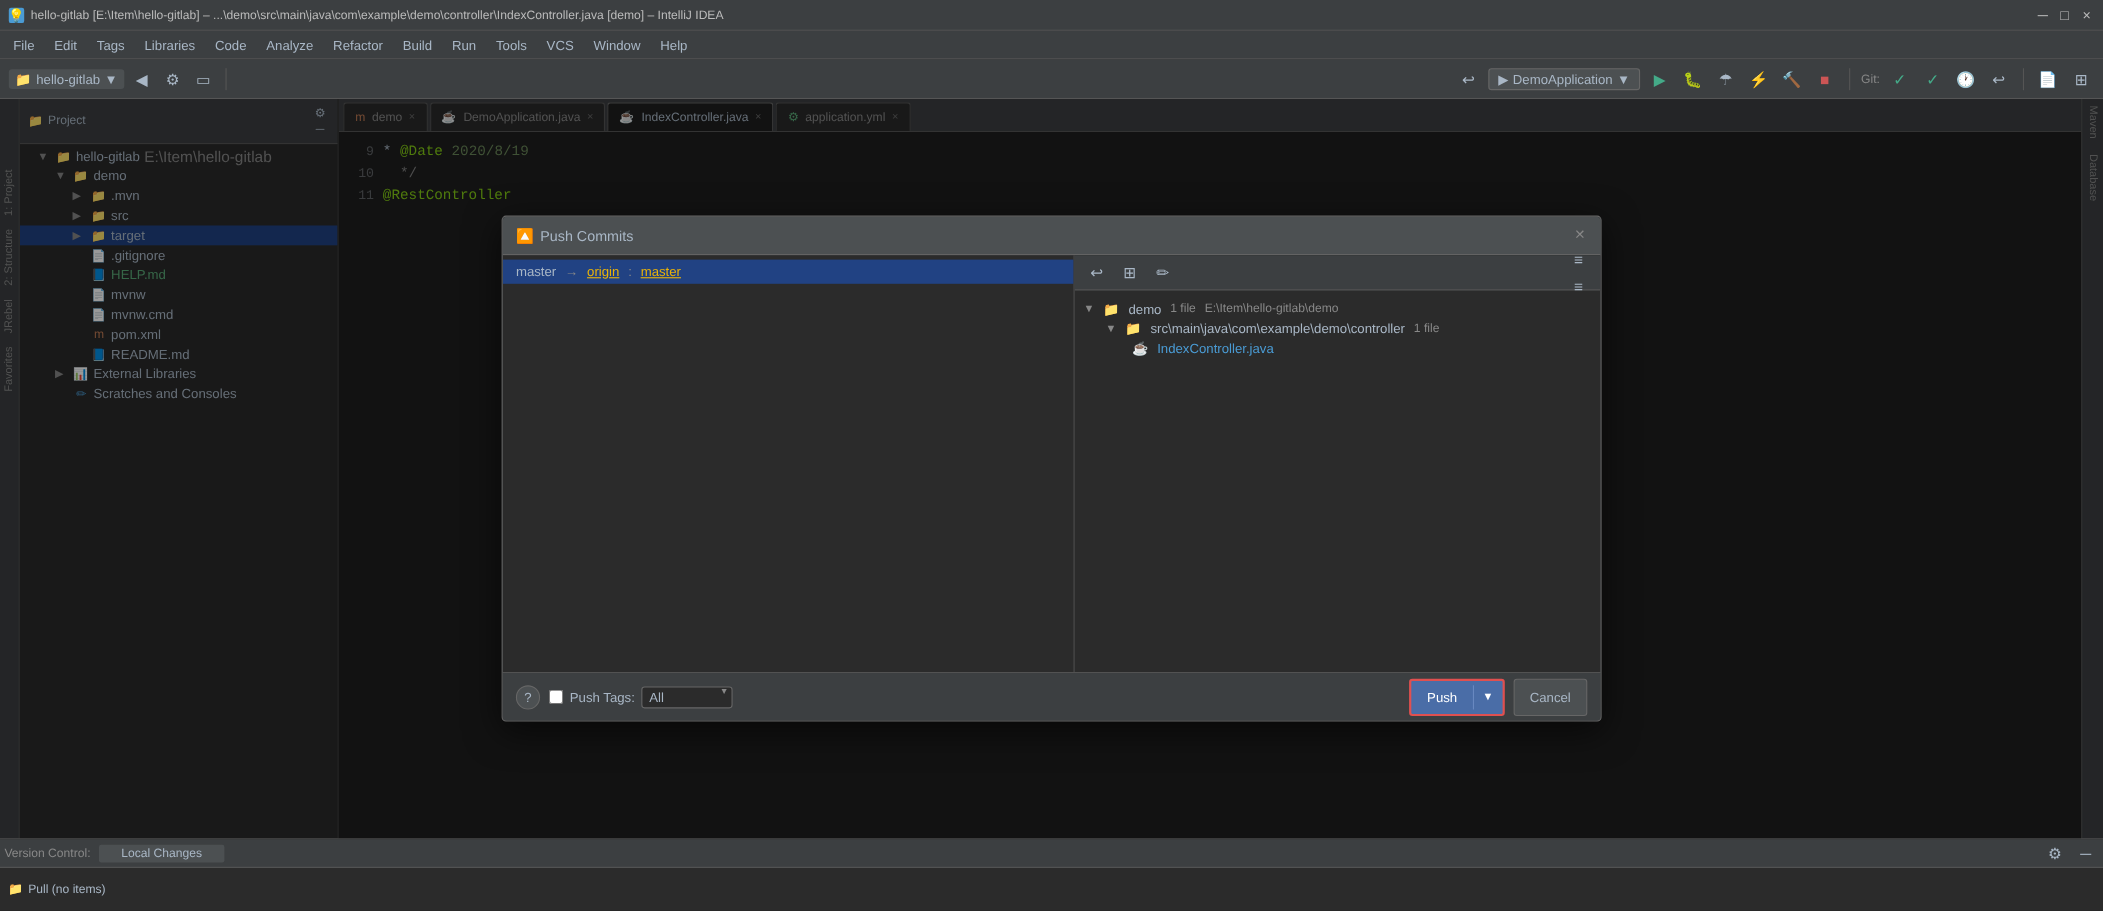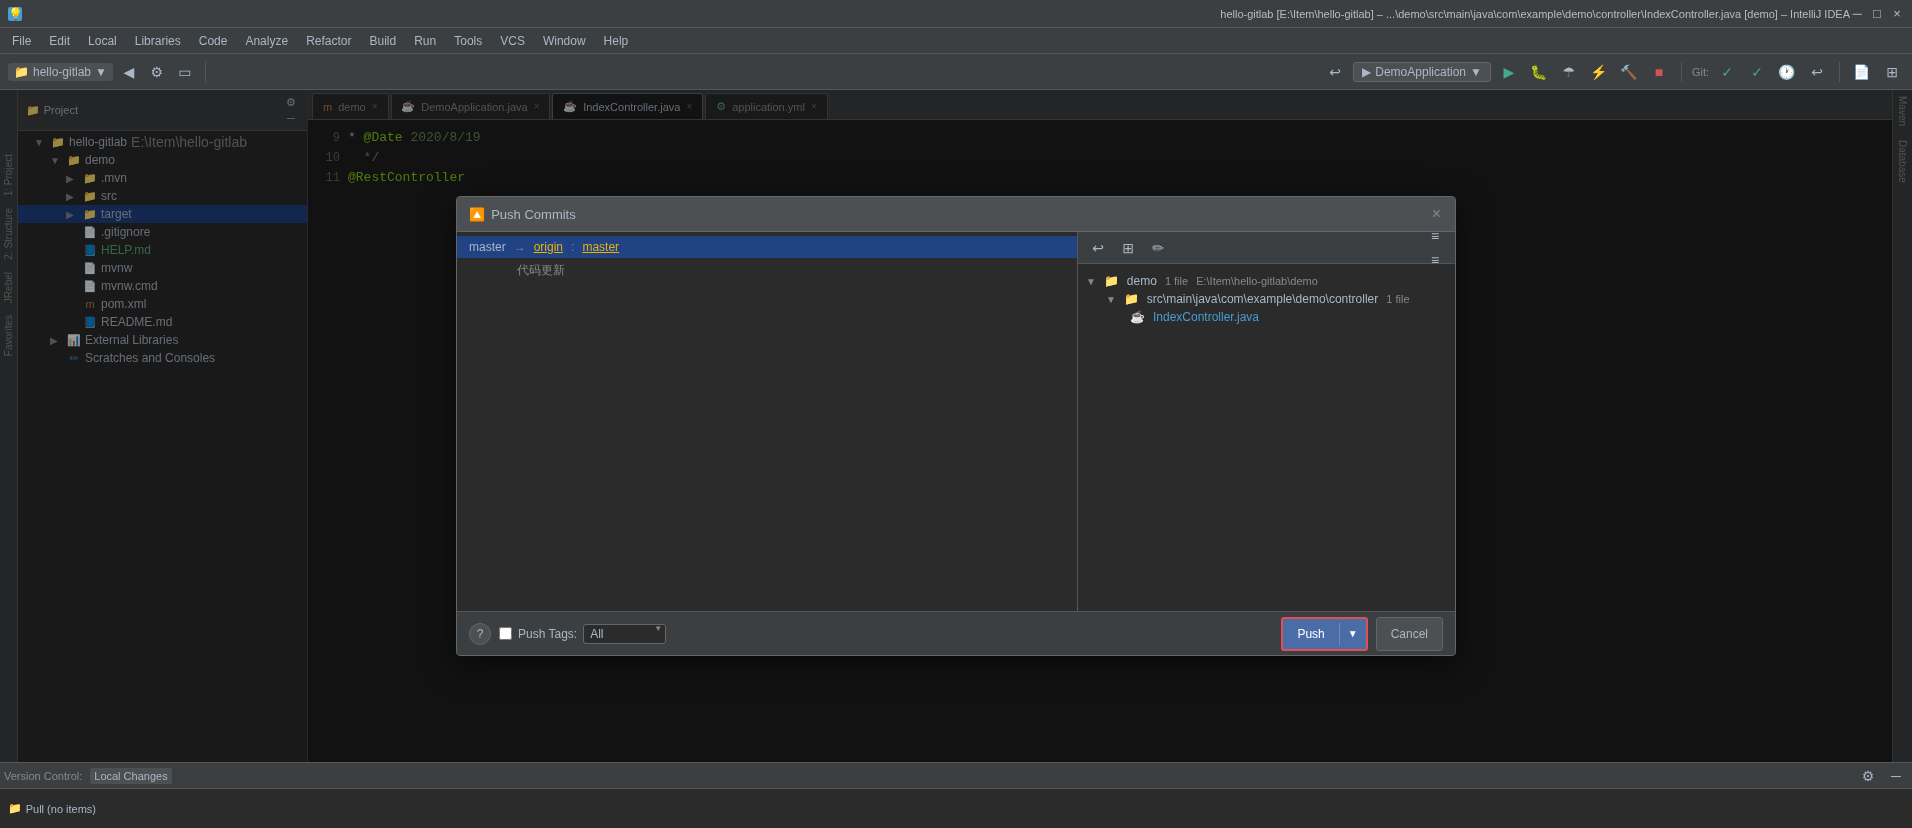--- a/index.html
+++ b/index.html
@@ -28,21 +28,20 @@
       height: 14px;
       margin-right: 6px;
       background: #4a9bd4;
       border-radius: 2px;
       display: inline-block;
     }
     .title-bar-text {
       font-size: 11px;
       color: #bbb;
       flex: 1;
-      text-align: right;
     }
     .title-bar-controls {
       display: flex;
       gap: 6px;
     }
     .title-bar-btn {
       width: 14px;
       height: 14px;
       border: none;
       background: transparent;
@@ -272,21 +271,21 @@
       height: 26px;
       display: flex;
       align-items: center;
       border-bottom: 1px solid #555;
       padding: 0 4px;
       gap: 4px;
     }
     .bottom-tab {
       font-size: 11px;
       color: #888;
-      padding: 2px 4px;
+      padding: 2px 20px;
       cursor: pointer;
       border-radius: 2px;
     }
     .bottom-tab.active { color: #a9b7c6; background: #4c5052; }
     .bottom-content {
       flex: 1;
       display: flex;
       align-items: center;
       padding: 0 8px;
       gap: 4px;
@@ -335,21 +334,21 @@
       cursor: pointer;
       padding: 0 2px;
     }
     .modal-body {
       display: flex;
       flex: 1;
       overflow: hidden;
     }
     
     .modal-left {
-      width: 621px;
+      width: 520px;
       background: #2b2b2b;
       border-right: 1px solid #555;
       display: flex;
       flex-direction: column;
     }
     .modal-left-list {
       flex: 1;
       overflow-y: auto;
       padding: 4px 0;
     }
@@ -518,21 +517,21 @@
   <div class="title-bar-controls">
     <button class="title-bar-btn">─</button>
     <button class="title-bar-btn">□</button>
     <button class="title-bar-btn">×</button>
   </div>
 </div>
 
 <div class="menu-bar">
   <span class="menu-item">File</span>
   <span class="menu-item">Edit</span>
-  <span class="menu-item">Local</span>
+  <span class="menu-item">Tags</span>
   <span class="menu-item">Libraries</span>
   <span class="menu-item">Code</span>
   <span class="menu-item">Analyze</span>
   <span class="menu-item">Refactor</span>
   <span class="menu-item">Build</span>
   <span class="menu-item">Run</span>
   <span class="menu-item">Tools</span>
   <span class="menu-item">VCS</span>
   <span class="menu-item">Window</span>
   <span class="menu-item">Help</span>
@@ -770,24 +769,20 @@
           <div class="modal-left-list">
 
             <div class="commit-item selected">
               <span class="branch-label">master</span>
               <span class="arrow-icon">→</span>
               <span class="origin-link">origin</span>
               <span style="color:#888;font-size:12px;">:</span>
               <span class="origin-link">master</span>
             </div>
 
-            <div class="commit-item">
-              <span style="display:inline-block;width:24px;"></span>
-              <span class="commit-msg">代码更新</span>
-            </div>
           </div>
         </div>
 
         <div class="modal-right">
 
           <div class="modal-right-toolbar">
             <button class="toolbar-icon-btn">↩</button>
             <button class="toolbar-icon-btn">⊞</button>
             <button class="toolbar-icon-btn">✏</button>
             <span style="margin-left:auto;">

